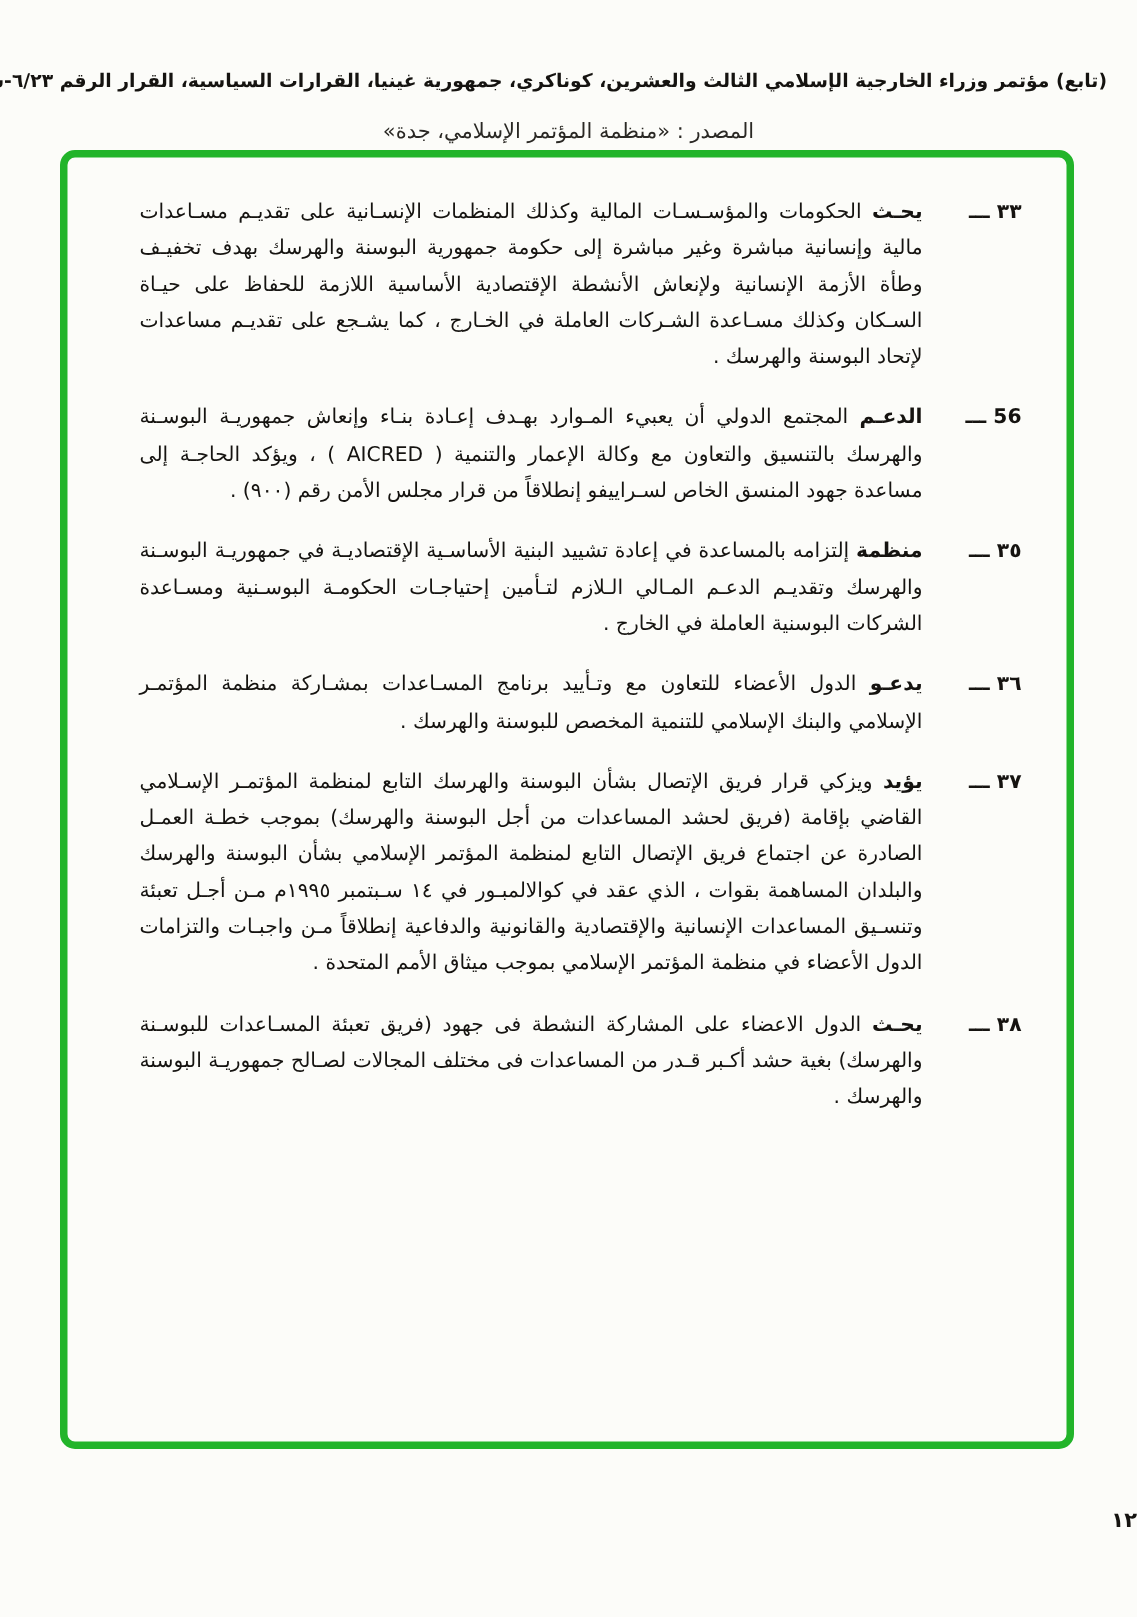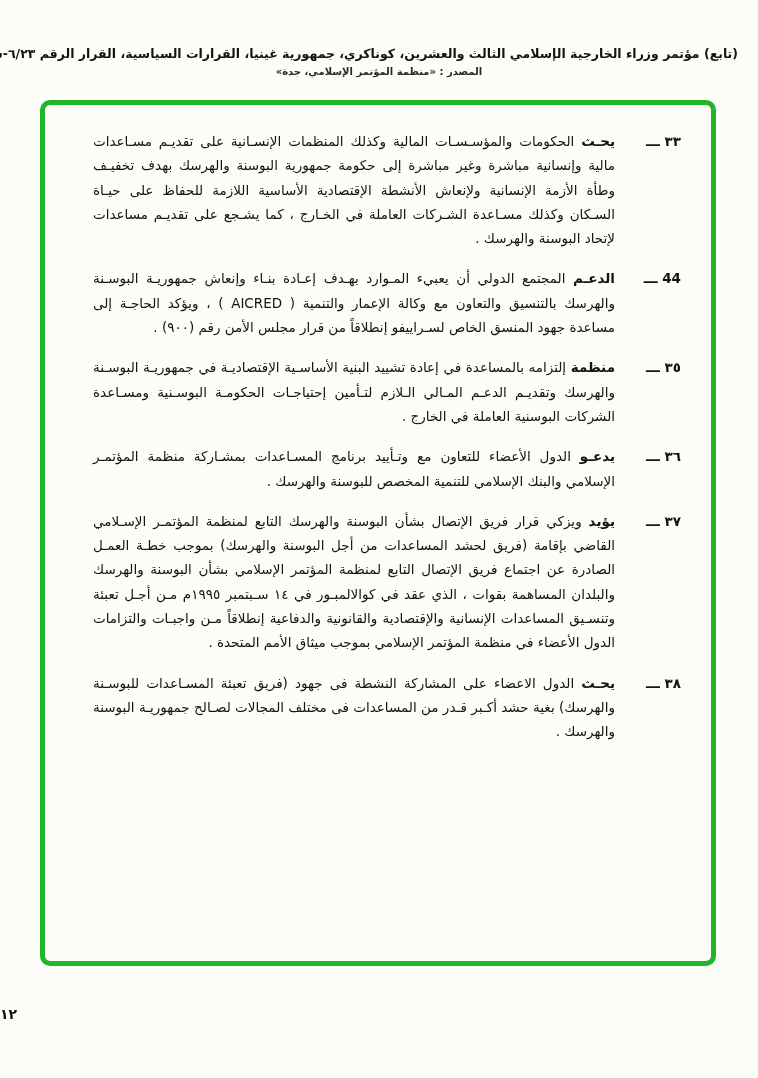--- a/index.html
+++ b/index.html
@@ -25,23 +25,23 @@
     direction: rtl;
     text-align: center;
   }
   .header-line1 {
     font-size: 12.5px;
     font-weight: bold;
     letter-spacing: 0.1px;
     white-space: nowrap;
   }
   .header-line2 {
-    font-size: 10px;
-    font-weight: bold;
-    margin-top: 5px;
+    font-size: 14px;
+    font-weight: normal;
+    margin-top: 19px;
     color: #2a2824;
   }
   .frame {
     position: absolute;
     left: 40px;
     top: 100px;
     width: 666px;
     height: 856px;
     border: 5px solid #22b42a;
     border-radius: 10px;
@@ -76,21 +76,21 @@
   }
   .lead {
     font-weight: bold;
     margin-top: 47px;
   }
   .page-num {
     position: absolute;
     bottom: 56px;
     left: 0;
     right: 0;
-    text-align: left;
+    text-align: right;
     font-size: 14px;
     font-weight: bold;
     direction: rtl;
   }
 </style>
 </head>
 <body>
 
 <div class="sheet">
 
@@ -102,21 +102,21 @@
   <div class="frame">
     <div class="content">
 
       <div class="para">
         <span class="para-num"><span>٣٣</span> <span class="num-dash">ـــ</span></span>
         <span class="lead">يحـث</span>
         <span>الحكومات والمؤسـسـات المالية وكذلك المنظمات الإنسـانية على تقديـم مسـاعدات مالية وإنسانية مباشرة وغير مباشرة إلى حكومة جمهورية البوسنة والهرسك بهدف تخفيـف وطأة الأزمة الإنسانية ولإنعاش الأنشطة الإقتصادية الأساسية اللازمة للحفاظ على حيـاة السـكان وكذلك مسـاعدة الشـركات العاملة في الخـارج ، كما يشـجع على تقديـم مساعدات لإتحاد البوسنة والهرسك .</span>
       </div>
 
       <div class="para">
-        <span class="para-num"><span>44</span> <span class="num-dash">ـــ</span></span>
+        <span class="para-num"><span>56</span> <span class="num-dash">ـــ</span></span>
         <span class="lead">الدعـم</span>
         <span>المجتمع الدولي أن يعبيء المـوارد بهـدف إعـادة بنـاء وإنعاش جمهوريـة البوسـنة والهرسك بالتنسيق والتعاون مع وكالة الإعمار والتنمية ( AICRED ) ، ويؤكد الحاجـة إلى مساعدة جهود المنسق الخاص لسـراييفو إنطلاقاً من قرار مجلس الأمن رقم (٩٠٠) .</span>
       </div>
 
       <div class="para">
         <span class="para-num"><span>٣٥</span> <span class="num-dash">ـــ</span></span>
         <span class="lead">منظمة</span>
         <span>إلتزامه بالمساعدة في إعادة تشييد البنية الأساسـية الإقتصاديـة في جمهوريـة البوسـنة والهرسك وتقديـم الدعـم المـالي الـلازم لتـأمين إحتياجـات الحكومـة البوسـنية ومسـاعدة الشركات البوسنية العاملة في الخارج .</span>
       </div>
 

